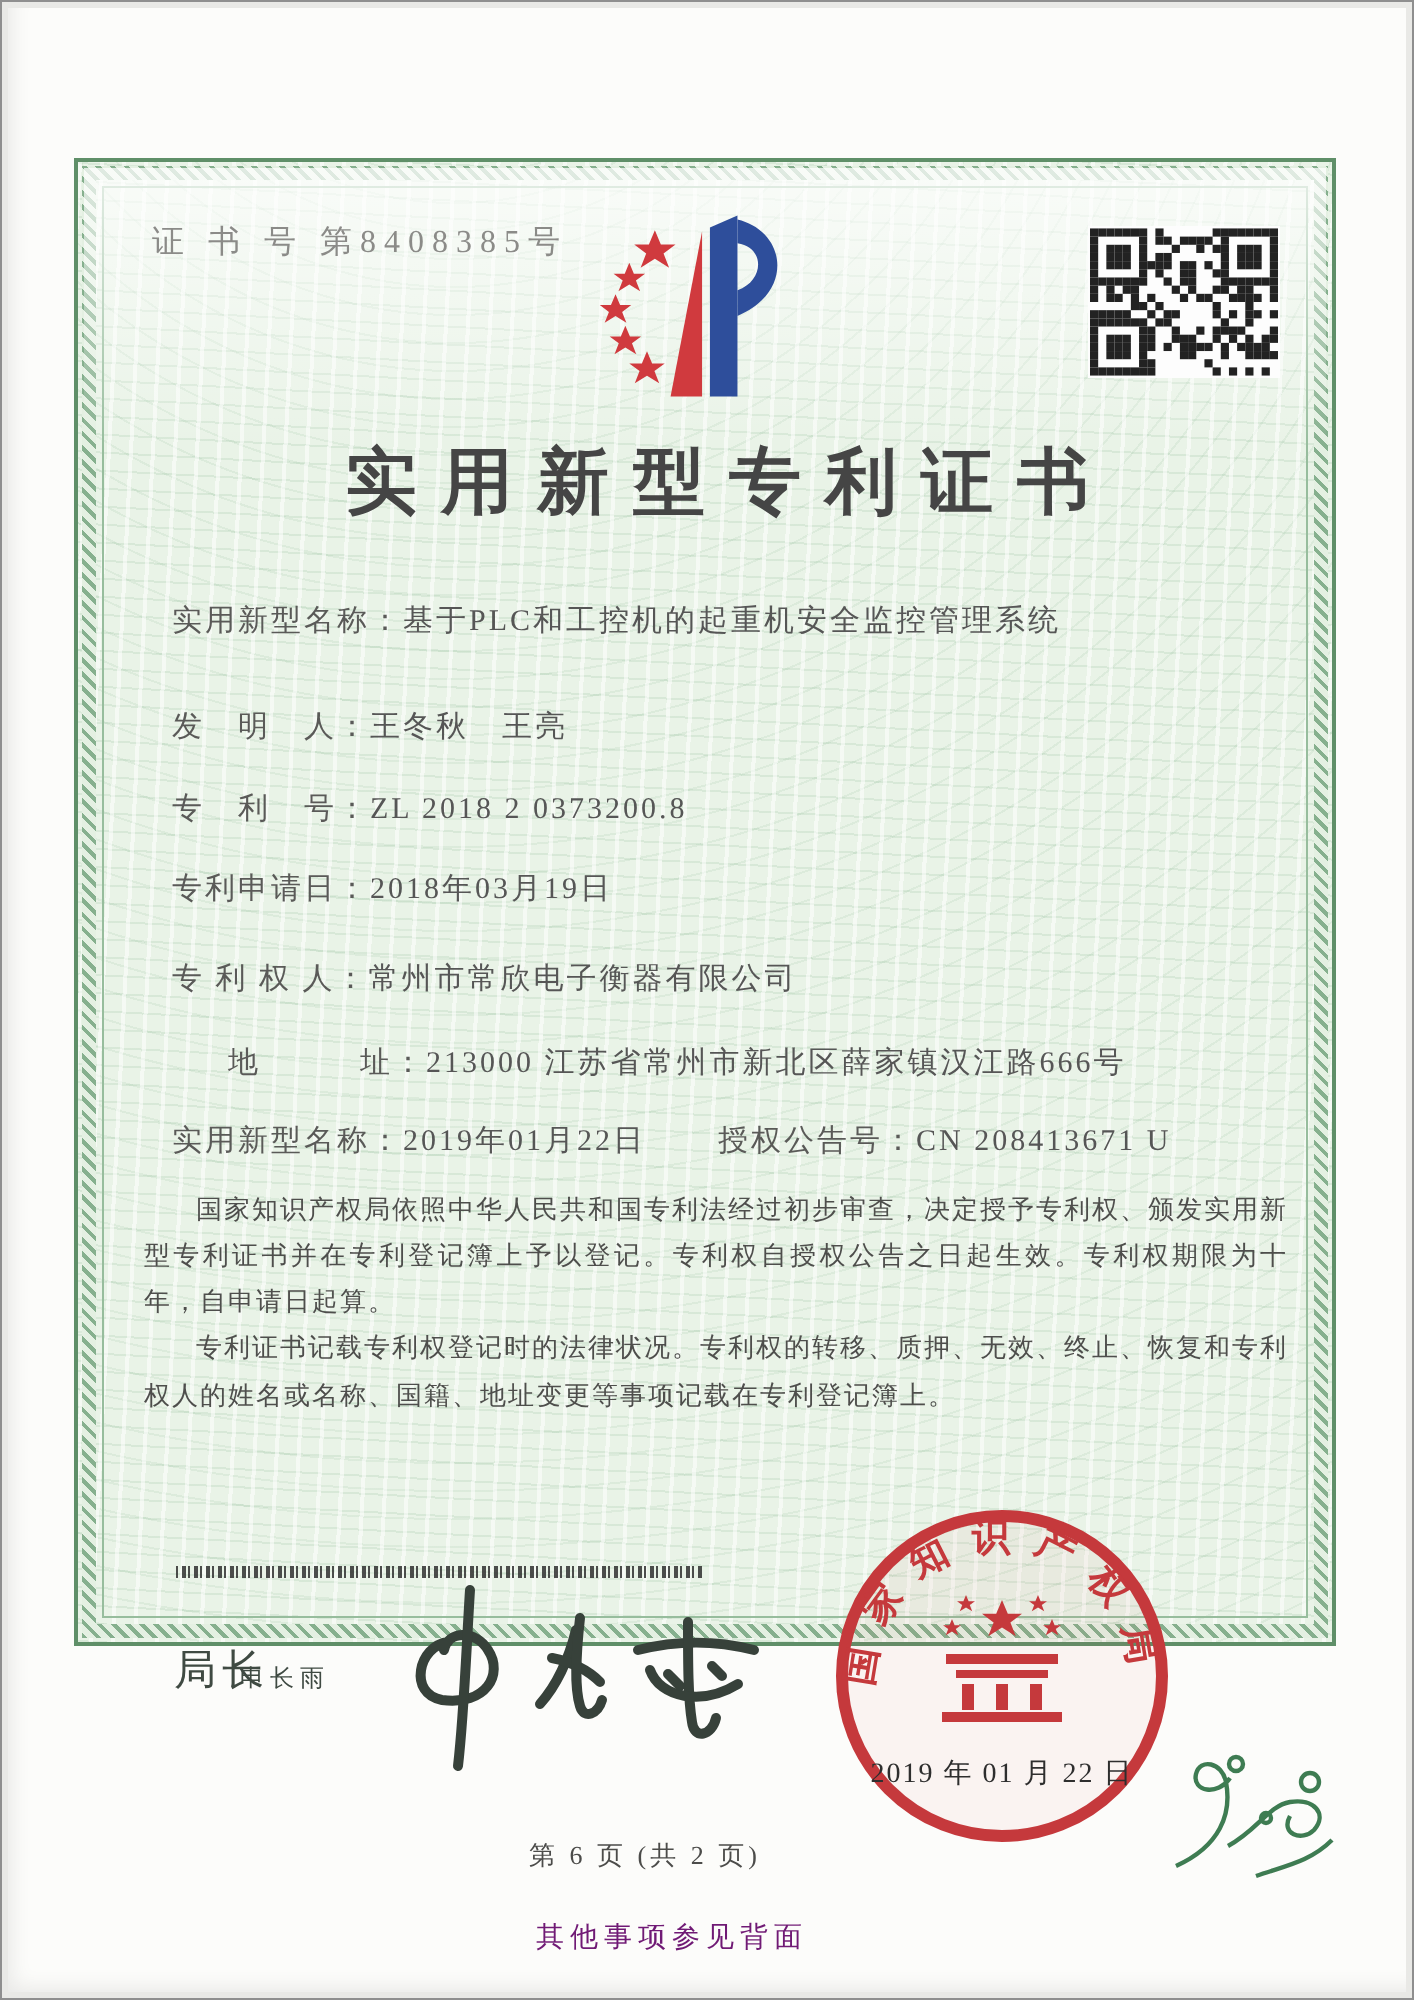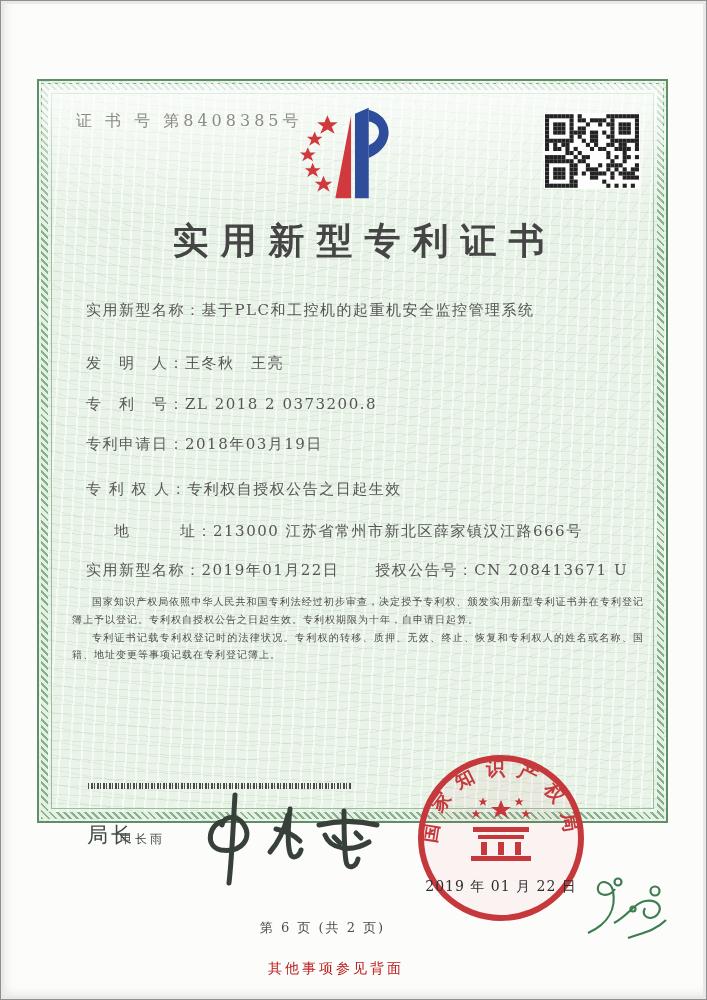--- a/index.html
+++ b/index.html
@@ -10,20 +10,21 @@
     font-family:"DejaVu Serif", serif;
   }
   .frame{
     position:absolute;left:37px;top:79px;width:631px;height:744px;box-sizing:border-box;
     background-color:#e9f3e7;
     background-image:
       repeating-linear-gradient(93deg, rgba(255,255,255,.55) 0 2px, rgba(255,255,255,0) 2px 11px),
       repeating-linear-gradient(3deg, rgba(124,175,134,.16) 0 1px, rgba(124,175,134,0) 1px 9px),
       repeating-radial-gradient(circle at 30% -20%, rgba(124,175,134,.12) 0 1px, rgba(124,175,134,0) 1px 14px);
     border:2px solid #5f8f68;
+    font-family:Liberation Serif, serif;
   }
   .frame::before{
     content:'';position:absolute;inset:2px;z-index:0;
     border:7px solid transparent;
     border-image:repeating-linear-gradient(45deg,#86b08e 0 2px,#e4f0e2 2px 5px) 7;
   }
   .frame::after{
     content:'';position:absolute;inset:12px;z-index:0;
     border:1px solid #97bd9d;pointer-events:none;
   }
@@ -40,38 +41,38 @@
     font-size:36px;font-weight:bold;color:#454545;letter-spacing:12px;text-indent:12px;
   }
 
   .row{position:absolute;left:47px;white-space:nowrap;font-size:15px;color:#5d5d5b;letter-spacing:1.5px;}
   .row .lbl{color:#5a5a58;}
   .row .val{color:#565656;}
   .r1{top:220px;} .r2{top:273px;} .r3{top:314px;} .r4{top:354px;}
   .r5{top:399px;} .r6{top:441px;margin-left:28px;} .r7{top:480px;}
   .pair2{margin-left:36px;}
 
-  .paras{position:absolute;left:33px;top:512px;width:572px;font-size:10px;line-height:1.78;
+  .paras{position:absolute;left:33px;top:512px;width:572px;font-size:13px;line-height:1.78;
     color:#4e4e4c;letter-spacing:1px;text-align:justify;}
   .paras p{margin:0;text-indent:2em;}
 
   .barcode{position:absolute;left:49px;top:702px;width:263px;height:6px;opacity:.85;
     background:repeating-linear-gradient(90deg,#2f2f2f 0 1px,transparent 1px 3px,#2f2f2f 3px 5px,transparent 5px 6px);}
 
   .commissioner-title{position:absolute;left:48px;top:740px;font-size:21px;color:#3f4a42;letter-spacing:3px;}
   .commissioner-name{position:absolute;left:48px;top:750px;font-size:12px;color:#3f4a42;letter-spacing:3px;margin-left:33px;}
   .signature{position:absolute;left:152px;top:708px;width:195px;height:100px;}
 
   .seal{position:absolute;left:371px;top:669px;width:182px;height:182px;}
 
   .page-info{position:absolute;left:0;right:60px;top:838px;text-align:center;
     font-size:13px;color:#4c4c4a;letter-spacing:2px;}
   .flourish{position:absolute;left:545px;top:780px;width:86px;height:82px;}
 
-  .back-note{position:absolute;left:268px;top:960px;font-size:14px;color:#b91c1c;letter-spacing:3px;}
+  .back-note{position:absolute;left:268px;top:960px;font-size:14px;color:#701a75;letter-spacing:3px;}
 </style>
 </head>
 <body>
 
 <div class="page">
 
   <div class="frame">
     <div class="top-fade"></div>
 
     <div class="cert-no">证 书 号 第8408385号</div>
@@ -314,21 +315,21 @@
     <div class="row r2">
       <span class="lbl">发　明　人：</span><span class="val">王冬秋　王亮</span>
     </div>
     <div class="row r3">
       <span class="lbl">专　利　号：</span><span class="val">ZL 2018 2 0373200.8</span>
     </div>
     <div class="row r4">
       <span class="lbl">专利申请日：</span><span class="val">2018年03月19日</span>
     </div>
     <div class="row r5">
-      <span class="lbl">专 利 权 人：</span><span class="val">专利权自授权公告之日起生效</span>
+      <span class="lbl">专 利 权 人：</span><span class="val">常州市常欣电子衡器有限公司</span>
     </div>
     <div class="row r6">
       <span class="lbl">地　　　址：</span><span class="val">213000 江苏省常州市新北区薛家镇汉江路666号</span>
     </div>
     <div class="row r7">
       <span class="lbl">实用新型名称：</span><span class="val">2019年01月22日</span><span class="pair2"><span class="lbl">授权公告号：</span><span class="val">CN 208413671 U</span></span>
     </div>
 
     <div class="paras">
       <p>国家知识产权局依照中华人民共和国专利法经过初步审查，决定授予专利权、颁发实用新型专利证书并在专利登记簿上予以登记。专利权自授权公告之日起生效。专利权期限为十年，自申请日起算。</p>

